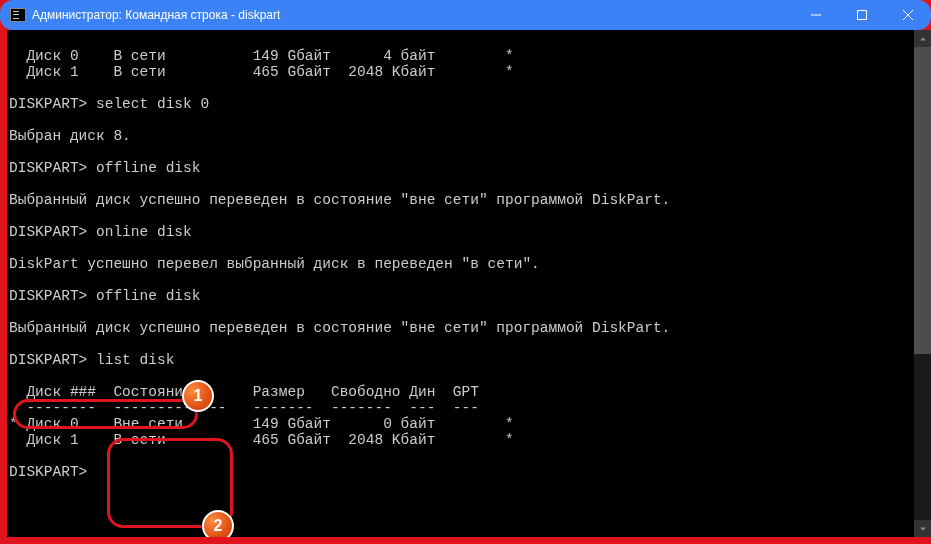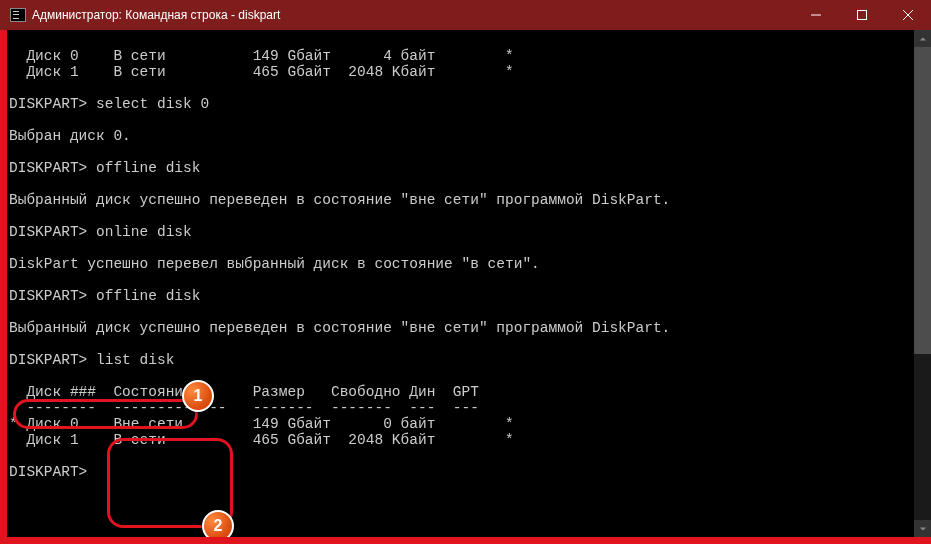--- a/index.html
+++ b/index.html
@@ -1,17 +1,17 @@
 <!DOCTYPE html>
 <html><head>
 <meta charset="utf-8">
 <style>
   html,body{margin:0;padding:0;background:#fff;font-family:Consolas,'Courier New',monospace;}
   .frame{width:931px;height:544px;background:#e0141f;position:relative;box-sizing:border-box;}
-  .titlebar{height:30px;background:#7f1d1d;display:flex;align-items:center;color:#fff;font-family:'Segoe UI',sans-serif;font-size:12px;}
+  .titlebar{height:30px;background:#3b82f6;display:flex;align-items:center;color:#fff;font-family:'Segoe UI',sans-serif;font-size:12px;border-radius:13px;}
   .titlebar .icon{width:16px;height:14px;background:#000;margin:0 6px 0 10px;border:1px solid #888;display:flex;flex-direction:column;justify-content:space-around;padding:1px 2px;box-sizing:border-box;}
   .titlebar .icon span{display:block;height:1px;background:#ccc;width:60%;}
   .titlebar .title{flex:1;white-space:nowrap;}
   .winctrl{display:flex;height:100%;}
   .winctrl div{width:46px;height:100%;display:flex;align-items:center;justify-content:center;color:#fff;}
   .winctrl svg{width:10px;height:10px;stroke:#fff;stroke-width:1;fill:none;}
   .console-wrap{position:absolute;left:7px;right:0;top:30px;bottom:7px;display:flex;}
   .console{flex:1;background:#000;color:#ccc;font-size:14.5px;line-height:16px;padding:2px 0 0 2px;white-space:pre;overflow:hidden;position:relative;font-family:Consolas,'Courier New',monospace;}
   .scrollbar{width:17px;background:#1a1a1a;display:flex;flex-direction:column;}
   .scrollbar .btn{height:17px;background:#333;display:flex;align-items:center;justify-content:center;}
@@ -57,29 +57,29 @@
     </div>
   </div>
 
   <div class="console-wrap">
     <div class="console">
 <span>  Диск 0    В сети          149 Gбайт      4 байт        *</span>
 <span>  Диск 1    В сети          465 Gбайт  2048 Kбайт        *</span>
 <span></span>
 <span>DISKPART&gt; select disk 0</span>
 <span></span>
-<span>Выбран диск 0.</span>
+<span>Выбран диск 8.</span>
 <span></span>
 <span>DISKPART&gt; offline disk</span>
 <span></span>
 <span>Выбранный диск успешно переведен в состояние "вне сети" программой DiskPart.</span>
 <span></span>
 <span>DISKPART&gt; online disk</span>
 <span></span>
-<span>DiskPart успешно перевел выбранный диск в состояние "в сети".</span>
+<span>DiskPart успешно перевел выбранный диск в переведен "в сети".</span>
 <span></span>
 <span>DISKPART&gt; offline disk</span>
 <span></span>
 <span>Выбранный диск успешно переведен в состояние "вне сети" программой DiskPart.</span>
 <span></span>
 <span>DISKPART&gt; list disk</span>
 <span></span>
 <span>  Диск ###  Состояние       Размер   Свободно Дин  GPT</span>
 <span>  --------  -------------   -------  -------  ---  ---</span>
 <span>* Диск 0    Вне сети        149 Gбайт      0 байт        *</span>

